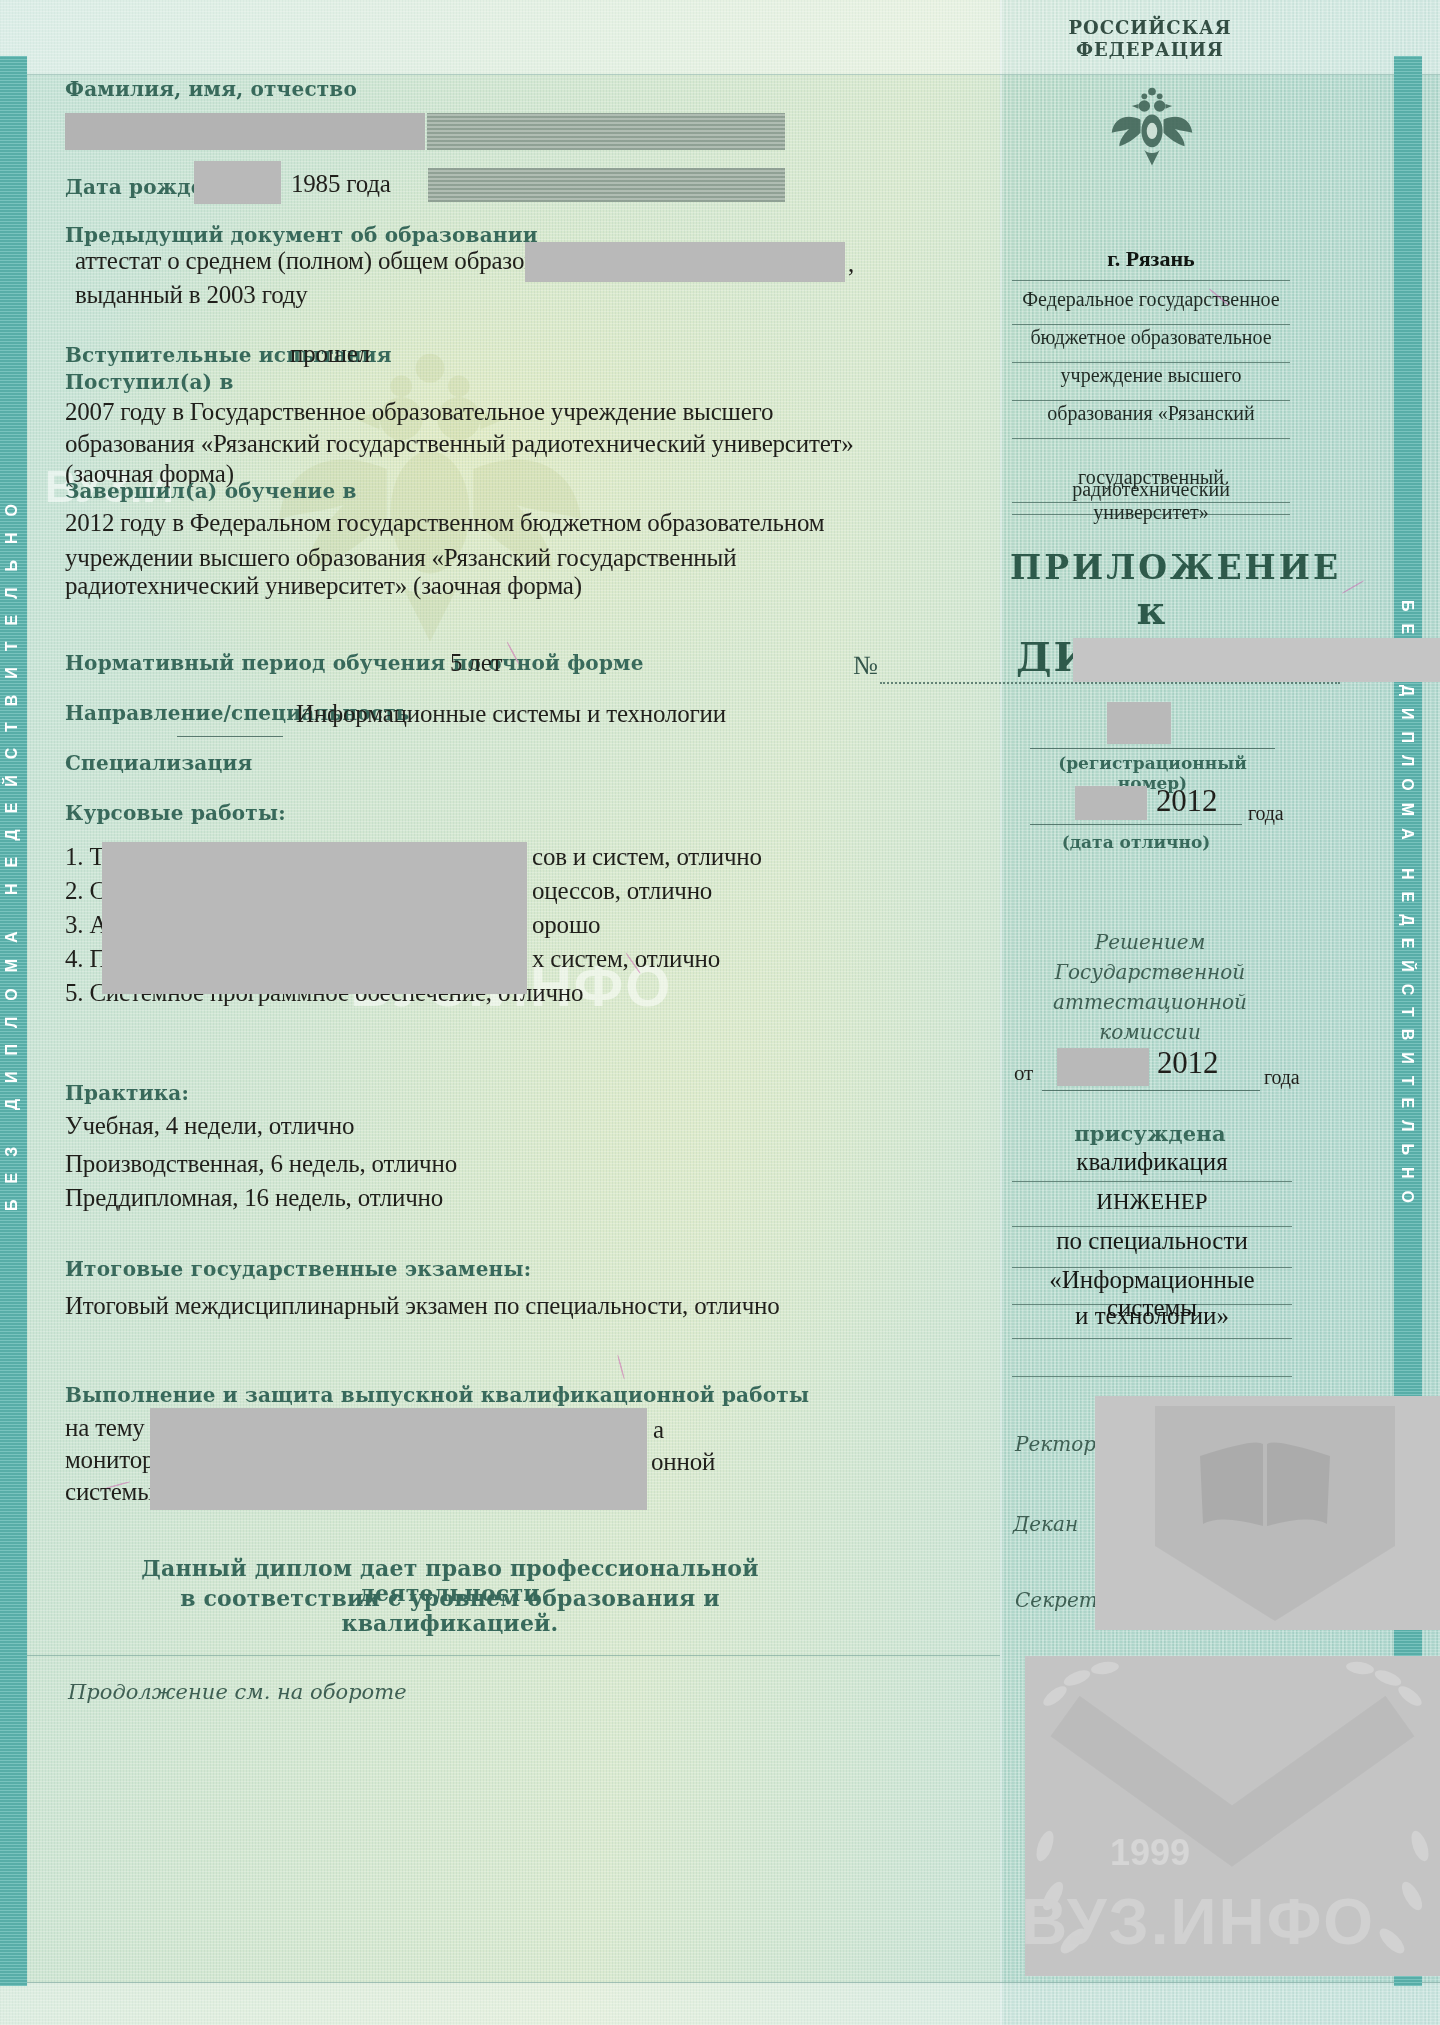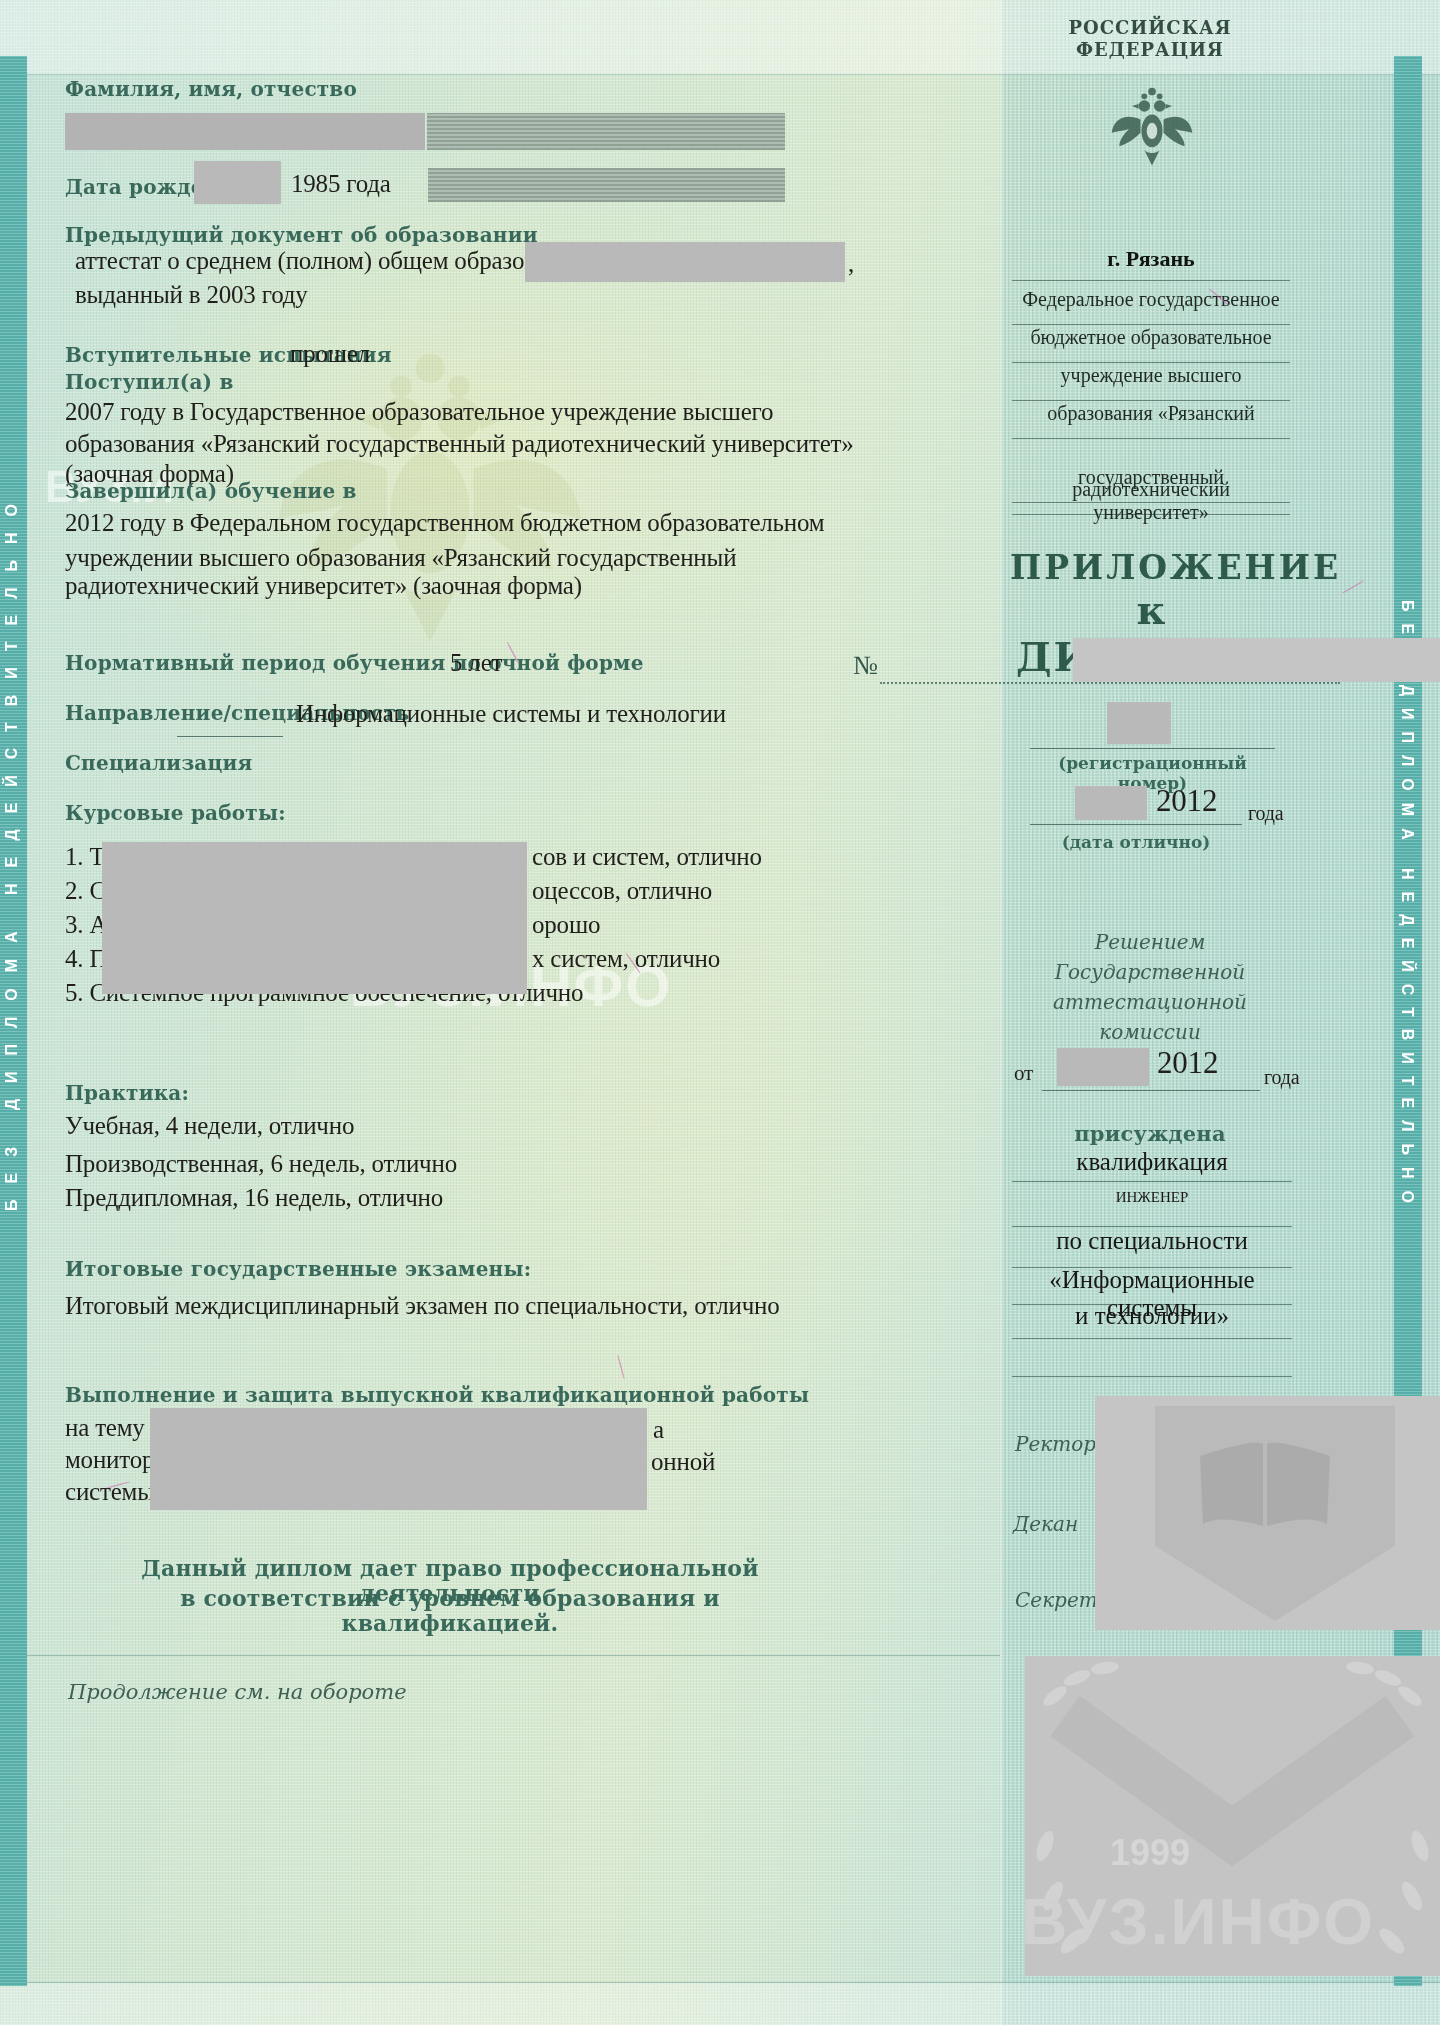--- a/index.html
+++ b/index.html
@@ -210,21 +210,21 @@
   <div class="ital center" style="left:1040px;top:1008px;width:220px;">комиссии</div>
 
   <span class="val" style="left:1014px;top:1062px;font-size:21px;">от</span>
   <div class="redact" style="left:1057px;top:1048px;width:92px;height:38px;"></div>
   <span class="val" style="left:1157px;top:1046px;font-size:31px;">2012</span>
   <div class="uline" style="left:1042px;top:1090px;width:218px;"></div>
   <span class="val" style="left:1264px;top:1066px;font-size:20px;">года</span>
 
   <div class="lbl center" style="left:1040px;top:1122px;width:220px;font-size:21px;">присуждена</div>
   <div class="qrow" style="top:1148px;height:33px;font-size:25px;">квалификация</div>
-  <div class="qrow" style="top:1181px;height:37px;padding-top:8px;font-size:15px;">ИНЖЕНЕР</div>
+  <div class="qrow" style="top:1181px;height:37px;padding-top:8px;font-size:23px;">ИНЖЕНЕР</div>
   <div class="qrow" style="top:1218px;height:40px;padding-top:9px;font-size:25px;">по специальности</div>
   <div class="qrow" style="top:1258px;height:38px;padding-top:8px;font-size:25px;">«Информационные системы</div>
   <div class="qrow" style="top:1296px;height:36px;padding-top:6px;font-size:25px;">и технологии»</div>
   <div class="qrow" style="top:1332px;height:44px;"></div>
 
   <span class="ital" style="left:1015px;top:1420px;">Ректор</span>
   <span class="ital" style="left:1013px;top:1500px;">Декан</span>
   <span class="ital" style="left:1015px;top:1576px;">Секретарь</span>
 
   <div class="redact redact-soft" style="left:1095px;top:1396px;width:345px;height:234px;">

